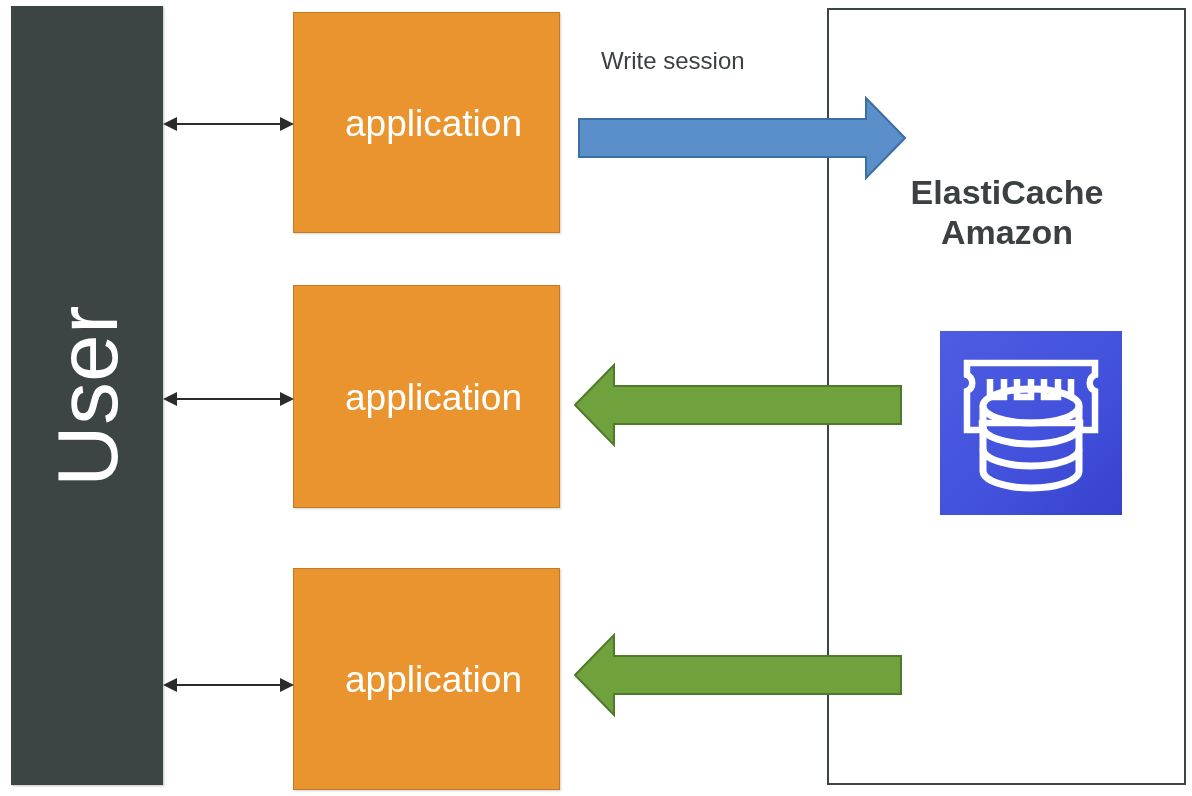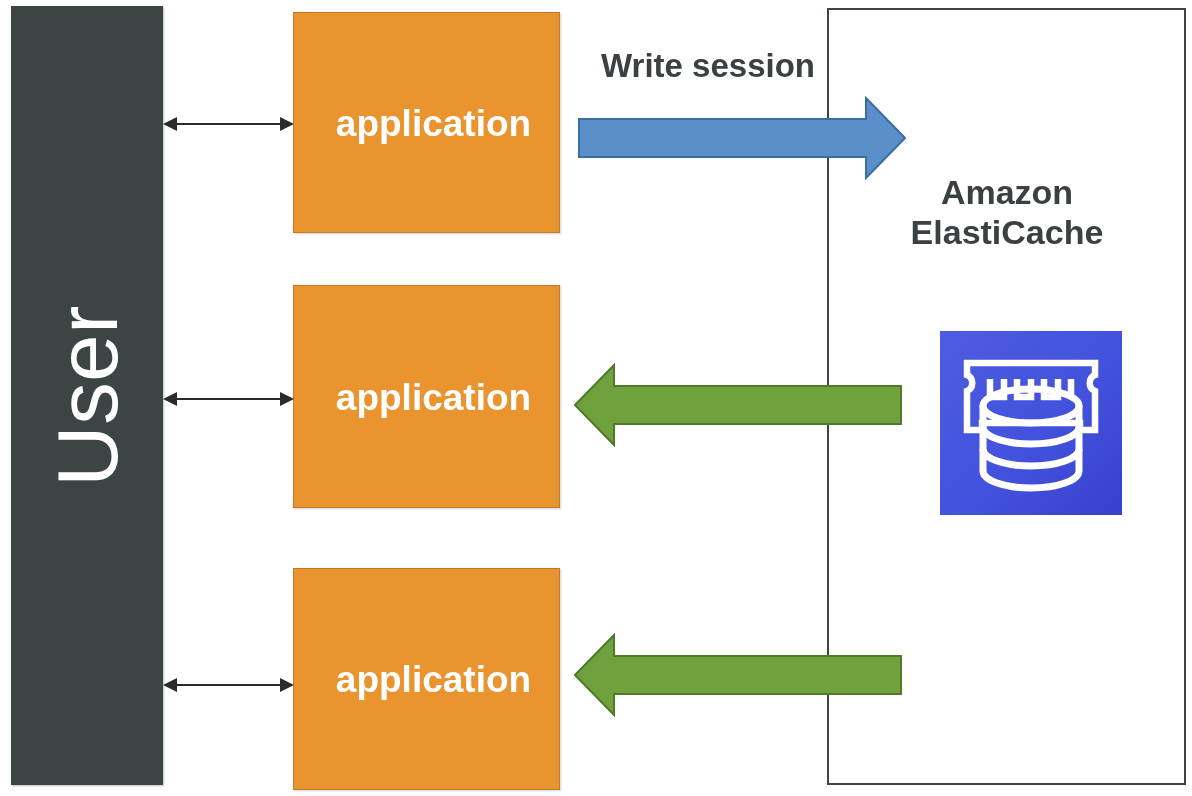--- a/index.html
+++ b/index.html
@@ -54,21 +54,21 @@
   }
   .app-box-label {
     position: absolute;
     left: 0;
     right: 0;
     top: 50%;
     transform: translateY(-50%);
     text-align: center;
     color: #ffffff;
     font-size: 37px;
-    font-weight: 700;
+    font-weight: 400;
     line-height: 1;
     margin-left: 14px;
   }
 
   
   .dbl-arrow {
     position: absolute;
     left: 163px;
     width: 131px;
     height: 22px;
@@ -107,22 +107,22 @@
     left: 940px;
     top: 331px;
     width: 182px;
     height: 184px;
   }
 
   
   .arrow-label {
     position: absolute;
     color: #3B4043;
-    font-size: 33px;
-    font-weight: 700;
+    font-size: 24px;
+    font-weight: 400;
     white-space: nowrap;
     line-height: 1;
   }
 </style>
 </head>
 <body>
 
 <div id="canvas">
 
   <div class="cache-container"></div>
@@ -182,22 +182,22 @@
   <div class="block-arrow" style="left:574px; top:633px; width:328px; height:84px;">
     <svg width="328" height="84" viewBox="0 0 328 84">
       <polygon points="327,23 40,23 40,2 1,42 40,82 40,61 327,61" fill="#6FA13C" stroke="#4F7A2A" stroke-width="2" stroke-linejoin="miter"></polygon>
     </svg>
   </div>
 
   <div class="arrow-label" style="left:601px; top:49px;">Write session</div>
 
 
   <div class="cache-title">
+    <div>ElastiCache</div>
     <div>Amazon</div>
-    <div>ElastiCache</div>
   </div>
 
   <div class="cache-icon">
     <svg width="182" height="184" viewBox="0 0 182 184">
       <defs>
         <linearGradient id="ecGrad" x1="0" y1="0" x2="1" y2="1">
           <stop offset="0%" stop-color="#4E5CE2"></stop>
           <stop offset="55%" stop-color="#4352DC"></stop>
           <stop offset="100%" stop-color="#3641CE"></stop>
         </linearGradient>

